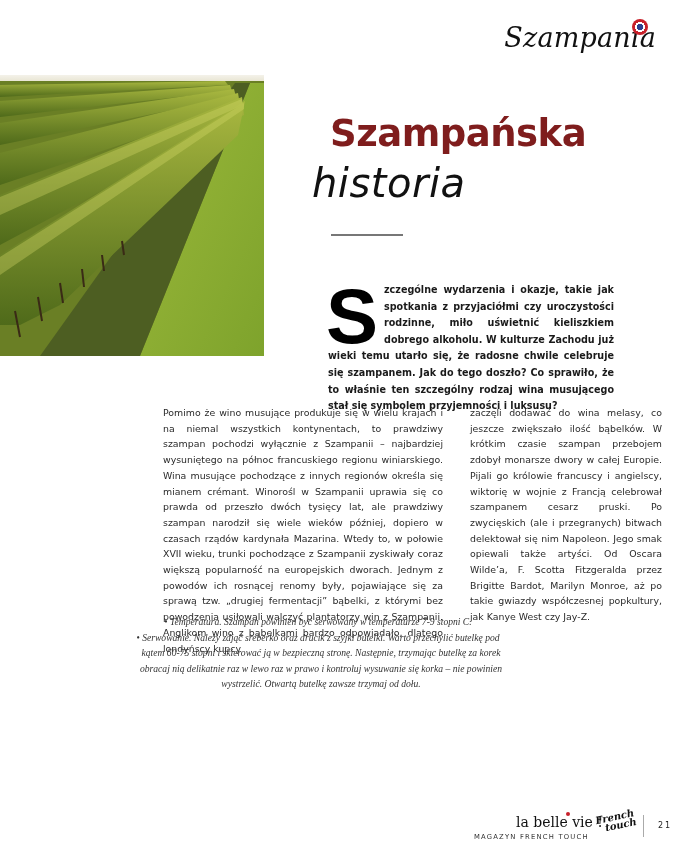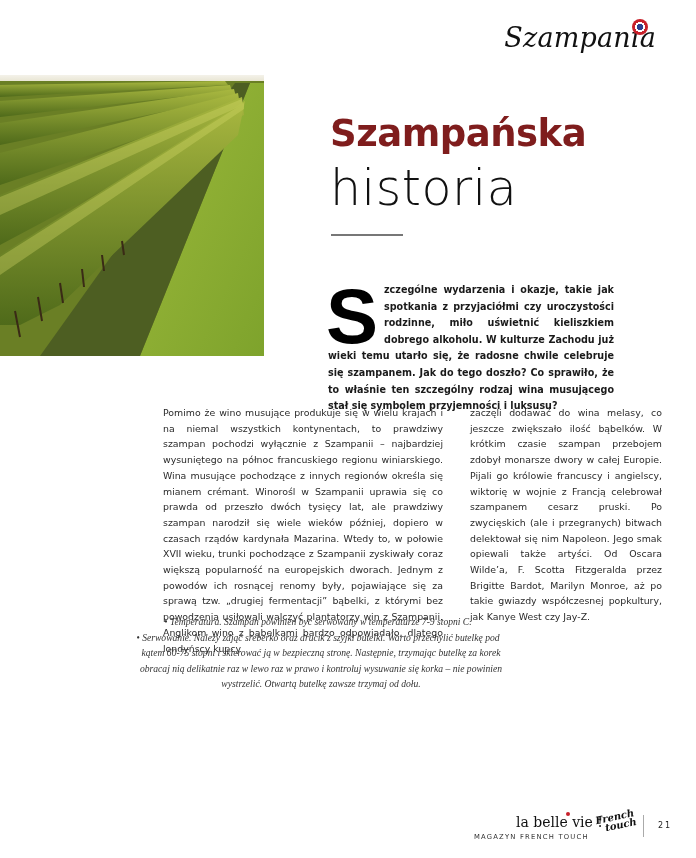--- a/index.html
+++ b/index.html
@@ -27,23 +27,23 @@
     background: #6f8a24;
   }
   .photo svg { display:block; }
 
   
   .title-bold {
     left: 330px; top: 112px; font-size: 37px; font-weight: 700;
     letter-spacing: -0.5px; color: #7f1d1d;
   }
   .title-light {
-    left: 330px; top: 160px; font-size: 49px; font-weight: 300;
+    left: 312px; top: 160px; font-size: 40px; font-weight: 300;
     letter-spacing: 0.5px; color: #111;
-    font-family: "DejaVu Sans", sans-serif; -webkit-text-stroke: 0;
+    font-family: "DejaVu Sans", sans-serif; font-style: italic; -webkit-text-stroke: 0;
   }
   .title-rule { left: 331px; top: 234px; width: 72px; height: 2px; background: #777; }
 
   
   .lead {
     left: 328px; top: 282px; width: 286px;
     font-size: 9.6px; font-weight: 700; line-height: 16.6px;
     text-align: justify; color: #1a1a1a;
   }
   .dropcap {

